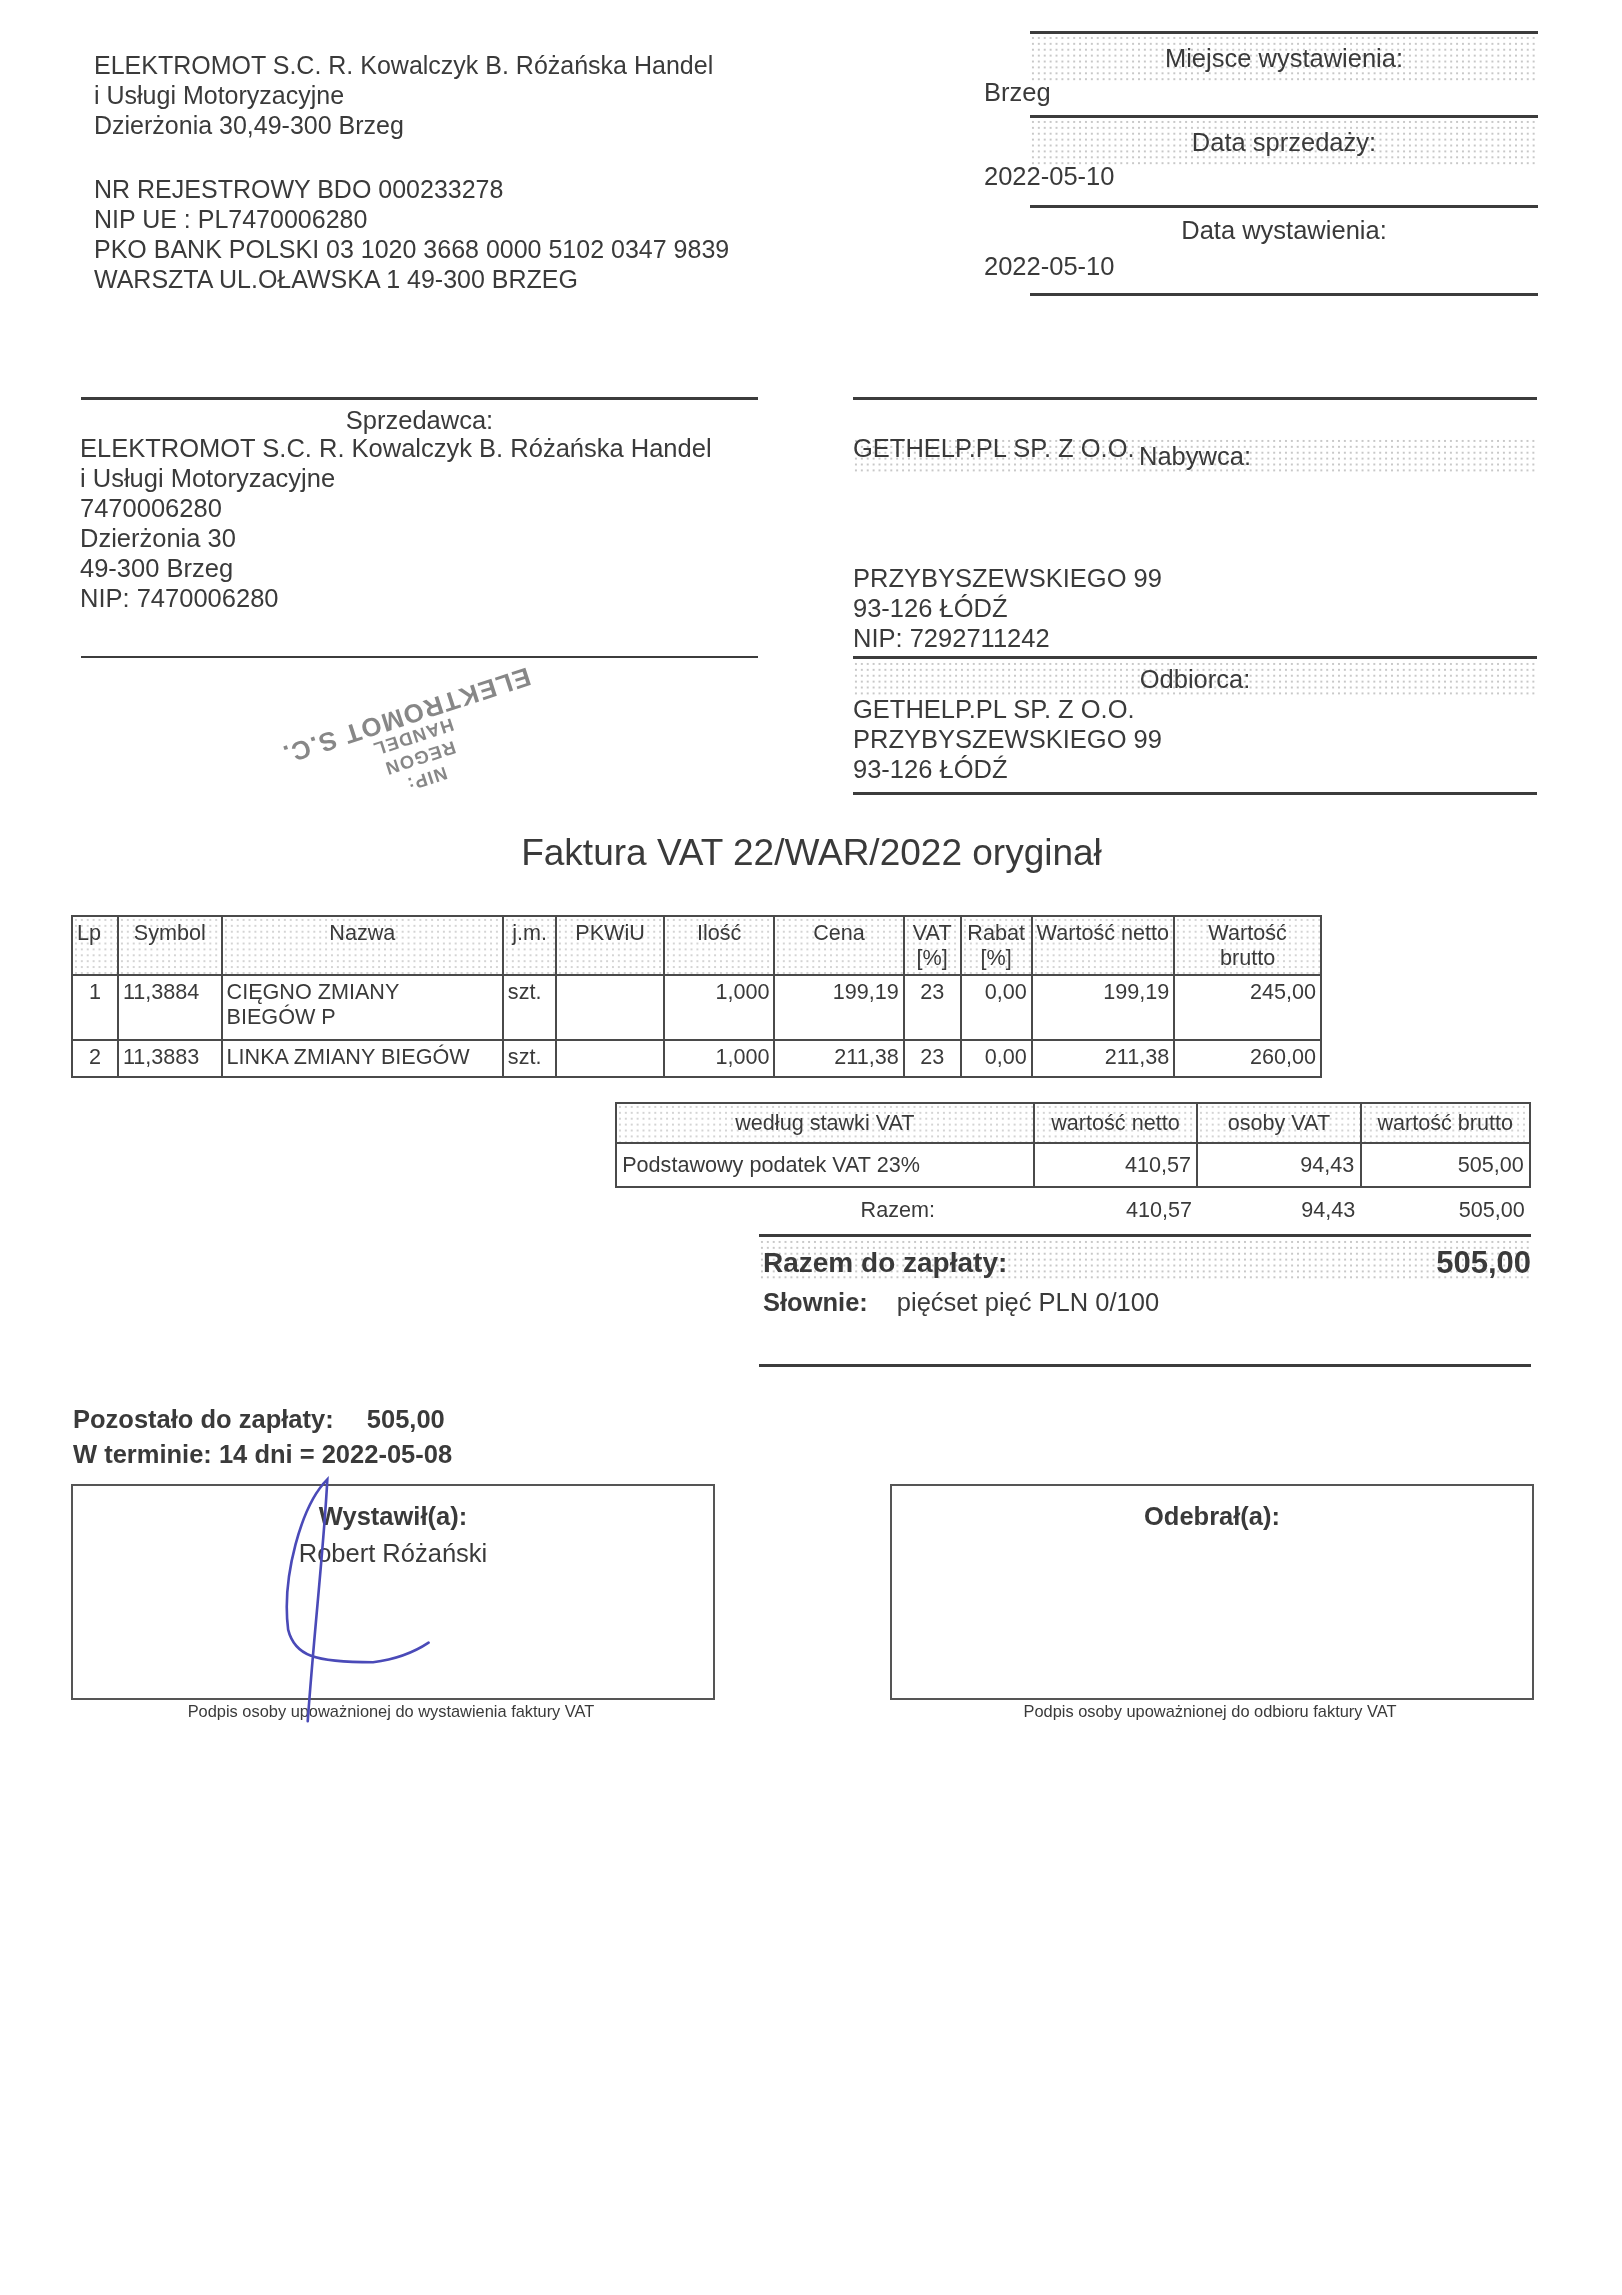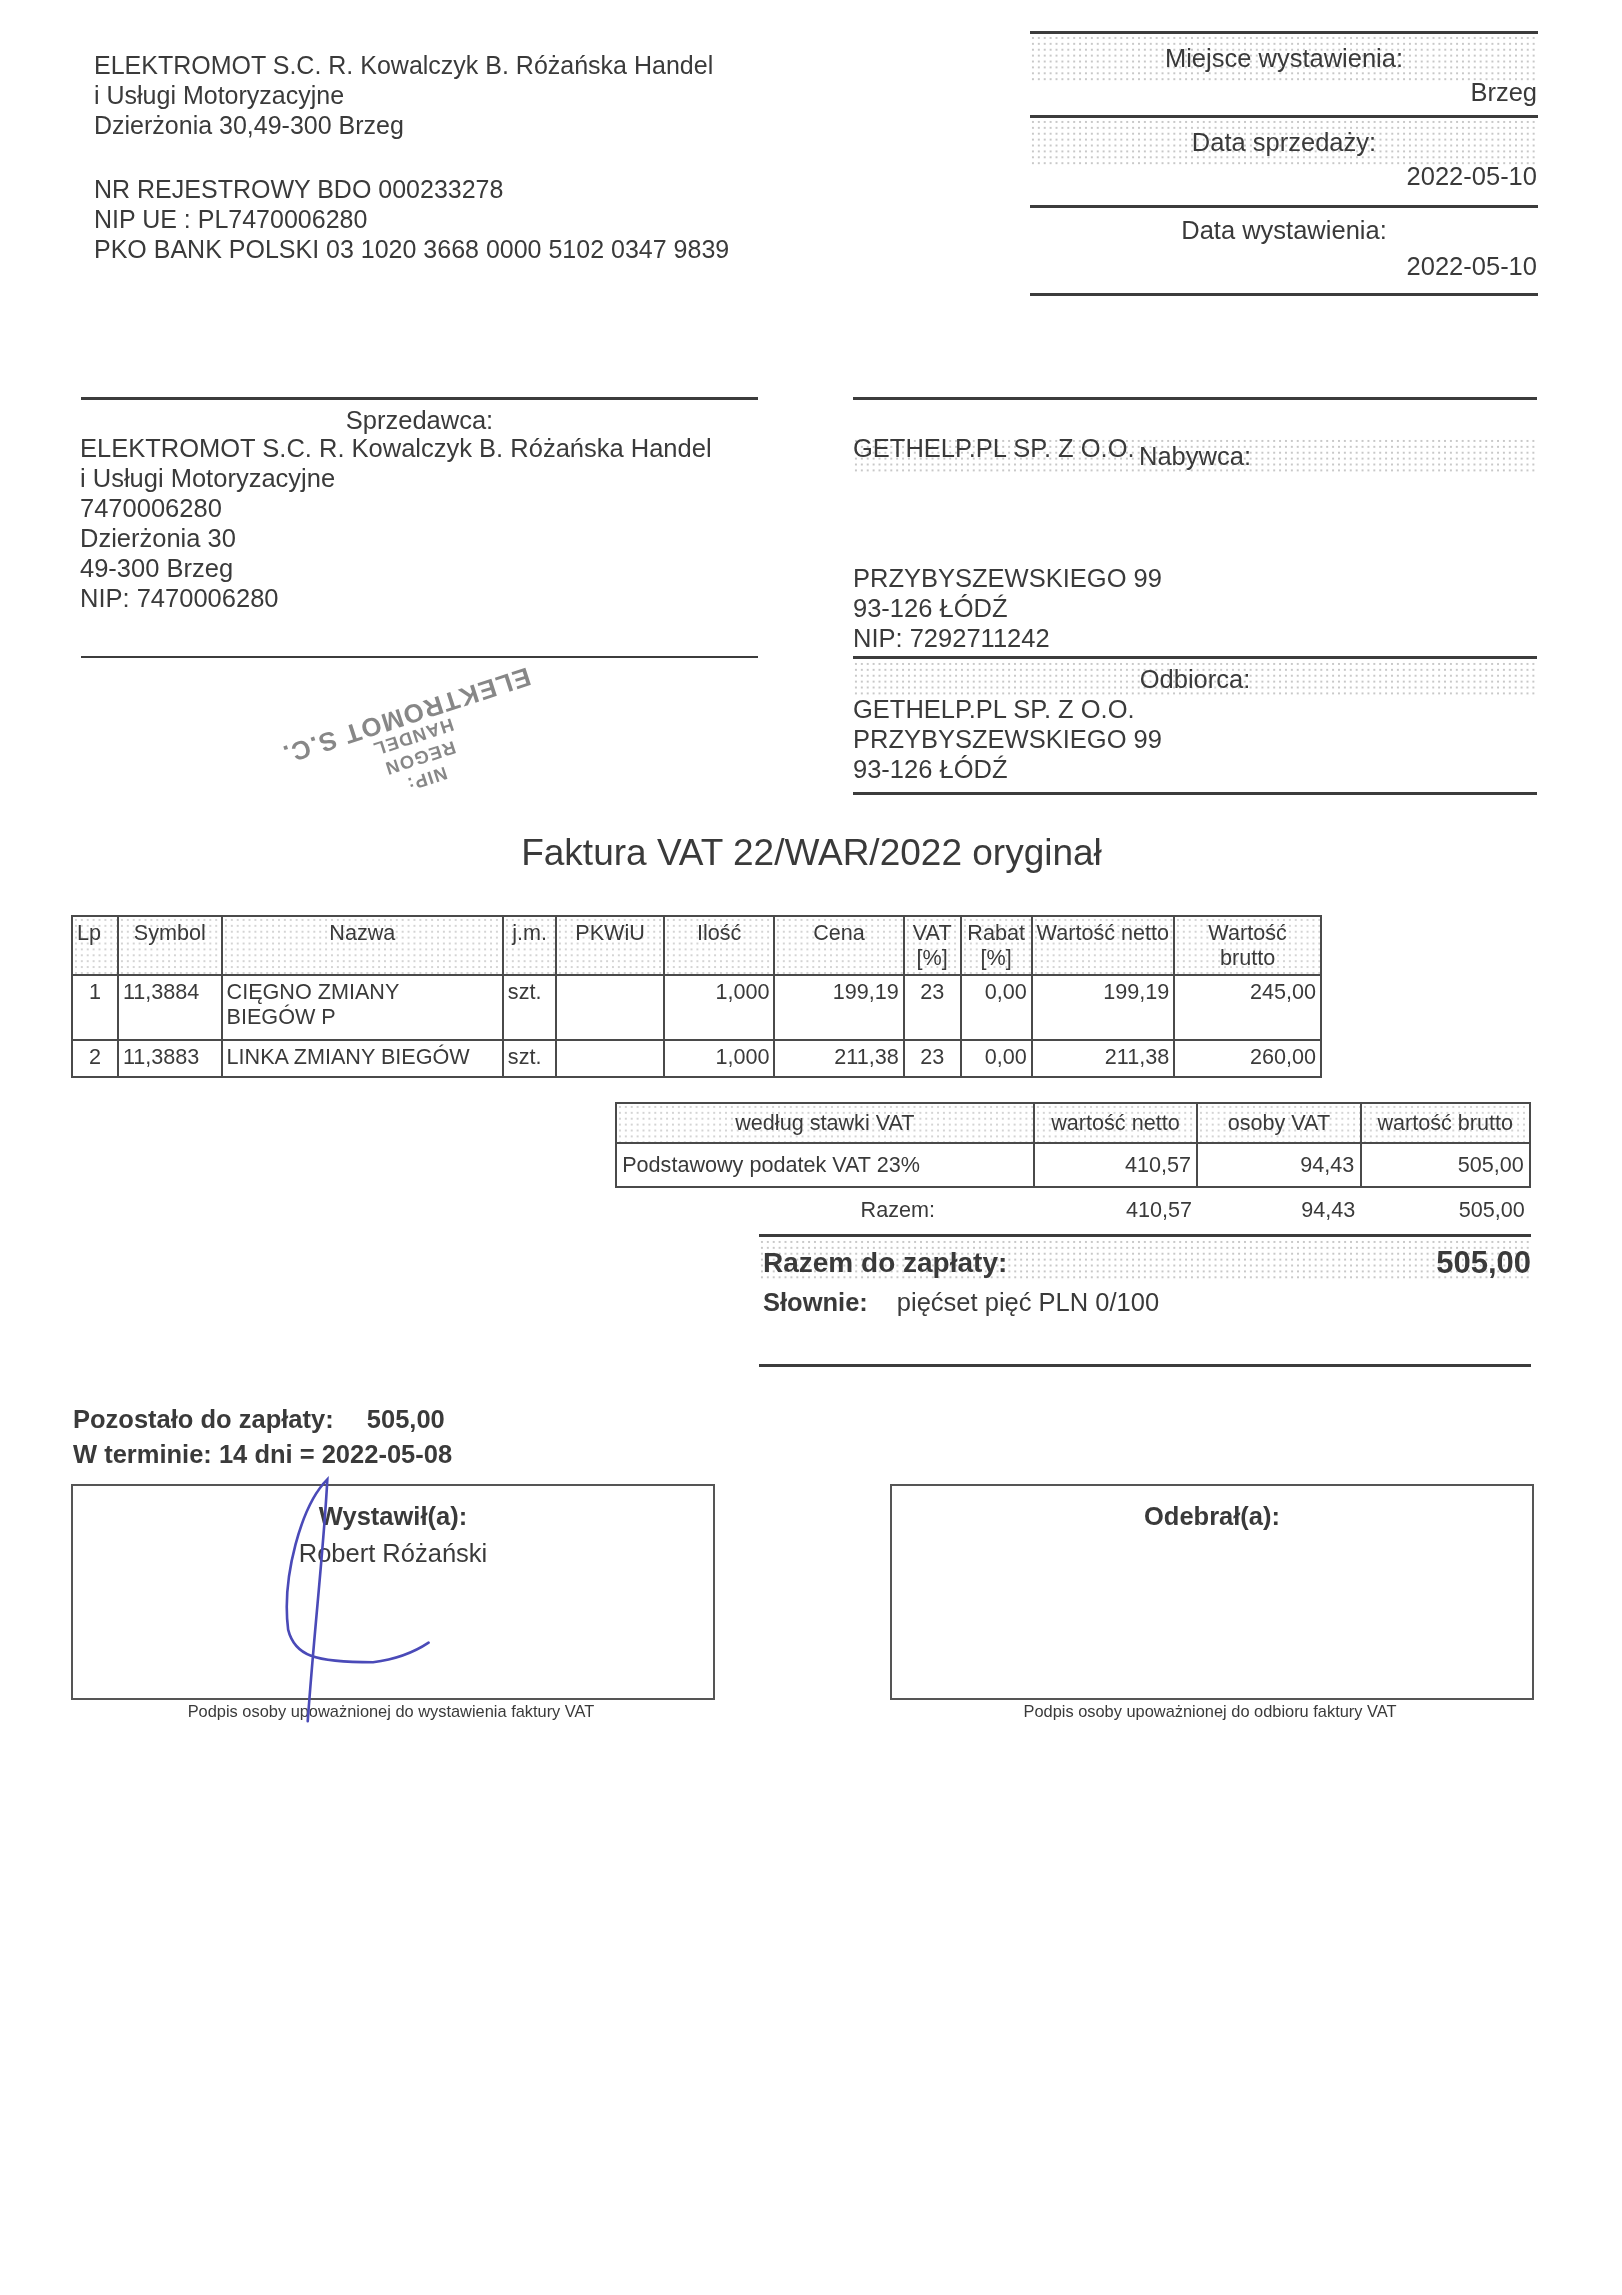--- a/index.html
+++ b/index.html
@@ -6,21 +6,21 @@
   body { width: 1623px; height: 2295px; position: relative; overflow: hidden;
          font-family: "Liberation Sans", sans-serif; color: #3a3a3a; }
   .abs { position: absolute; }
   .line-text { font-size: 25px; line-height: 30px; white-space: nowrap; }
   .rule { position: absolute; height: 2.6px; background: #3c3c3c; }
   .dots { background-image: radial-gradient(#c8c8c8 0.7px, transparent 1px); background-size: 5.9px 5.9px; }
 
   
   .info-label { position: absolute; left: 1030px; width: 508px; height: 47px; text-align: center;
                 font-size: 25.5px; line-height: 47px; }
-  .info-value { position: absolute; left: 1029px; width: 508px; text-align: right;
+  .info-value { position: absolute; left: 984px; width: 508px; text-align: left;
                 font-size: 25.5px; line-height: 30px; }
 
   
   .party-head { position: absolute; height: 37px; text-align: center; font-size: 25.5px; line-height: 37px; }
   .party-lines div { font-size: 25.5px; line-height: 30px; white-space: nowrap; }
 
   
   .title { position: absolute; left: 0; width: 1623px; top: 830px; text-align: center;
            font-size: 37px; line-height: 46px; color: #3a3a3a; }
 
@@ -67,20 +67,21 @@
 
 <div class="abs" style="left:94px; top:50px;">
   <div class="line-text">ELEKTROMOT S.C. R. Kowalczyk  B. Różańska Handel</div>
   <div class="line-text">i Usługi Motoryzacyjne</div>
   <div class="line-text">Dzierżonia 30,49-300 Brzeg</div>
 </div>
 <div class="abs" style="left:94px; top:174px;">
   <div class="line-text">NR REJESTROWY BDO 000233278</div>
   <div class="line-text">NIP UE : PL7470006280</div>
   <div class="line-text">PKO BANK POLSKI 03 1020 3668 0000 5102 0347 9839</div>
+  <div class="line-text">WARSZTA UL.OŁAWSKA 1 49-300 BRZEG</div>
 </div>
 
 <div>
   <div class="rule" style="left:1030px; width:508px; top:31px;"></div>
   <div class="info-label dots" style="top:35px;">Miejsce wystawienia:</div>
   <div class="info-value" style="top:77px;">Brzeg</div>
   <div class="rule" style="left:1030px; width:508px; top:115px;"></div>
   <div class="info-label dots" style="top:119px;">Data sprzedaży:</div>
   <div class="info-value" style="top:161px;">2022-05-10</div>
   <div class="rule" style="left:1030px; width:508px; top:205px;"></div>

